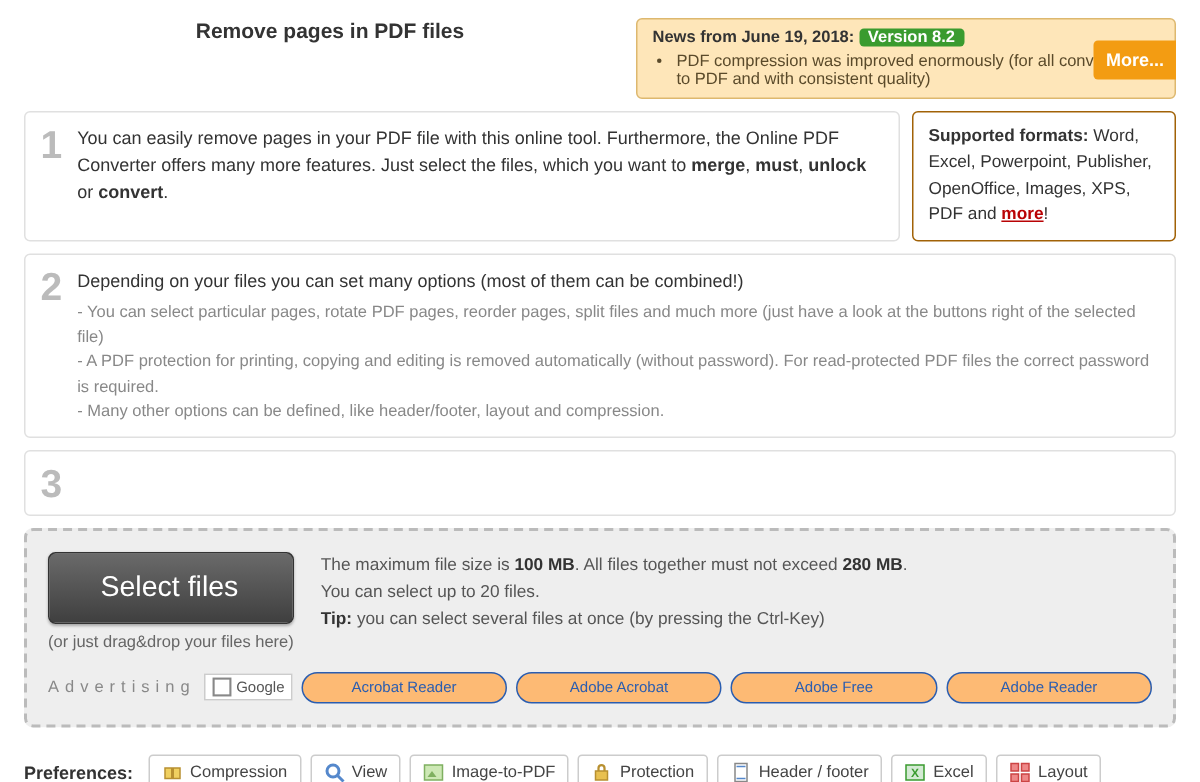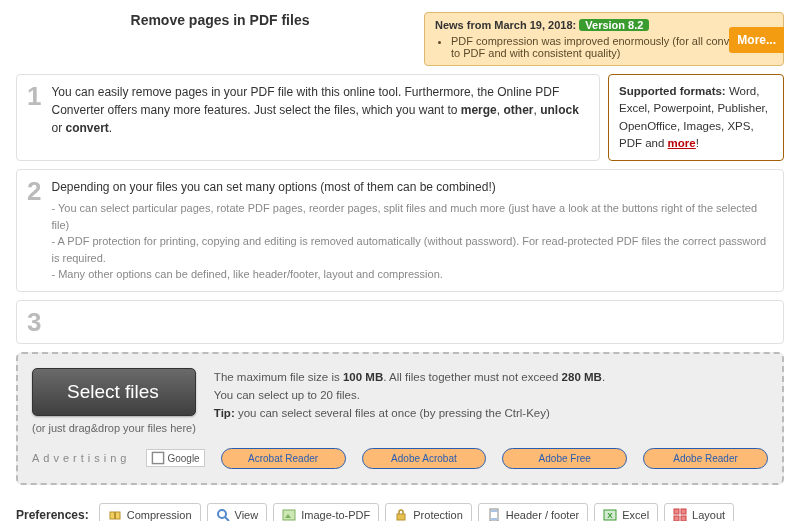--- a/index.html
+++ b/index.html
@@ -22,55 +22,55 @@
 .step-content .notes{color:#888;font-size:11px;margin-top:4px}
 .formats-box{background:#fff;border:1px solid #a16207;border-radius:4px;padding:8px 10px;width:176px;font-size:11.5px;line-height:1.5}
 .doclink{color:#b90305;font-weight:bold;text-decoration:underline}
 .morelink{color:#b90305;font-weight:bold;text-decoration:underline}
 .upload-area{margin:8px 16px;border:2px dashed #bbb;border-radius:6px;background:#eee;padding:14px}
 .upload-top{display:flex;gap:18px;align-items:flex-start}
 .select-btn{background:linear-gradient(#6a6a6a,#3f3f3f);color:#fff;padding:12px 34px;border-radius:5px;font-size:19px;cursor:pointer;border:1px solid #333;box-shadow:0 1px 2px rgba(0,0,0,.3)}
 .drag-hint{color:#666;font-size:11px;margin-top:6px;text-align:center}
 .upload-info{font-size:11.5px;color:#555;line-height:1.6}
 .upload-info b{color:#333}
-.ads-row{display:flex;align-items:center;gap:16px;margin-top:14px}
+.ads-row{display:flex;align-items:center;gap:6px;margin-top:14px}
 .ads-label{color:#888;letter-spacing:4px;font-size:11px}
 .goog{background:#fff;border:1px solid #ccc;padding:1px 4px;font-size:10px;color:#555;display:flex;align-items:center;gap:2px}
 .ad-pill{flex:1;background:#fdba74;border:1.5px solid #2a5db0;border-radius:14px;padding:4px 0;text-align:center;color:#2a5db0;font-size:10px;cursor:pointer}
 .prefs{display:flex;align-items:center;gap:6px;padding:10px 16px 6px;flex-wrap:wrap}
 .prefs-label{font-weight:bold;font-size:12px;margin-right:4px}
 .pref-btn{background:#fff;border:1px solid #ccc;border-radius:3px;padding:4px 8px;font-size:11px;color:#444;display:flex;align-items:center;gap:5px;cursor:pointer}
 .pref-btn .pi{width:14px;height:14px;display:inline-block}
 .ico-sq{width:14px;height:14px}
 </style>
 </head>
 <body>
 
 <div class="top">
   <div class="title-block">
     <div class="sub">Remove pages in PDF files</div>
   </div>
   <div class="news-box">
     <div class="hdr">
-      <b>News from March 19, 2018:</b>
+      <b>News from June 19, 2018:</b>
       <span class="ver">Version 8.2</span>
     </div>
     <ul>
         <li>PDF compression was improved enormously (for all conversions to PDF and with consistent quality)</li>
       </ul>
     <div class="more-btn">More...</div>
   </div>
 </div>
 
 <div class="steps">
   <div class="step-row">
     <div class="step-box">
       <div class="num">1</div>
       <div class="step-content">
-        <span>You can easily remove pages in your PDF file with this online tool. Furthermore, the Online PDF Converter offers many more features. Just select the files, which you want to </span><b>merge</b><span>, </span><b>other</b><span>, </span><b>unlock</b><span> or </span><b>convert</b><span>.</span>
+        <span>You can easily remove pages in your PDF file with this online tool. Furthermore, the Online PDF Converter offers many more features. Just select the files, which you want to </span><b>merge</b><span>, </span><b>must</b><span>, </span><b>unlock</b><span> or </span><b>convert</b><span>.</span>
       </div>
     </div>
     <div class="formats-box">
       <b>Supported formats:</b><span> Word, Excel, Powerpoint, Publisher, OpenOffice, Images, XPS, PDF and </span><a class="morelink">more</a><span>!</span>
     </div>
   </div>
 
   <div class="step-row">
     <div class="step-box">
       <div class="num">2</div>

